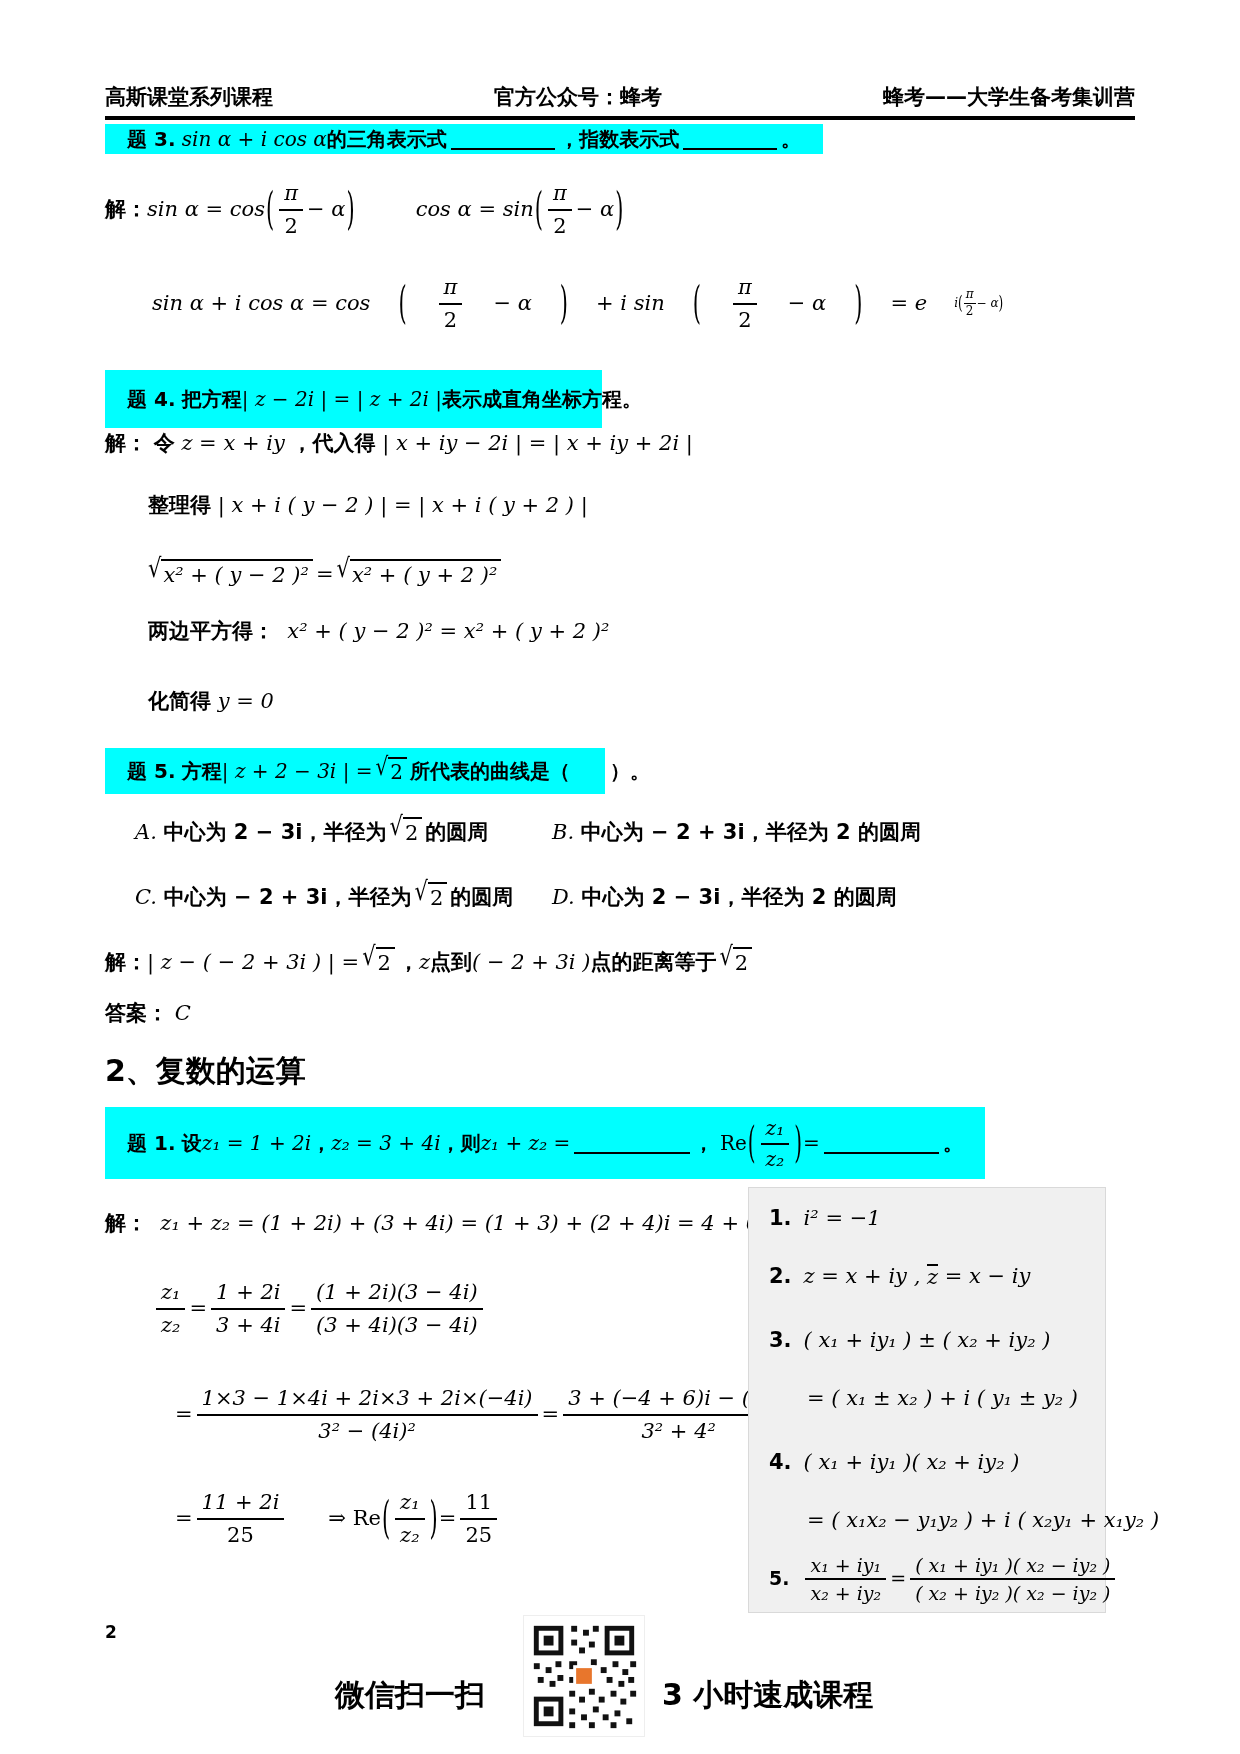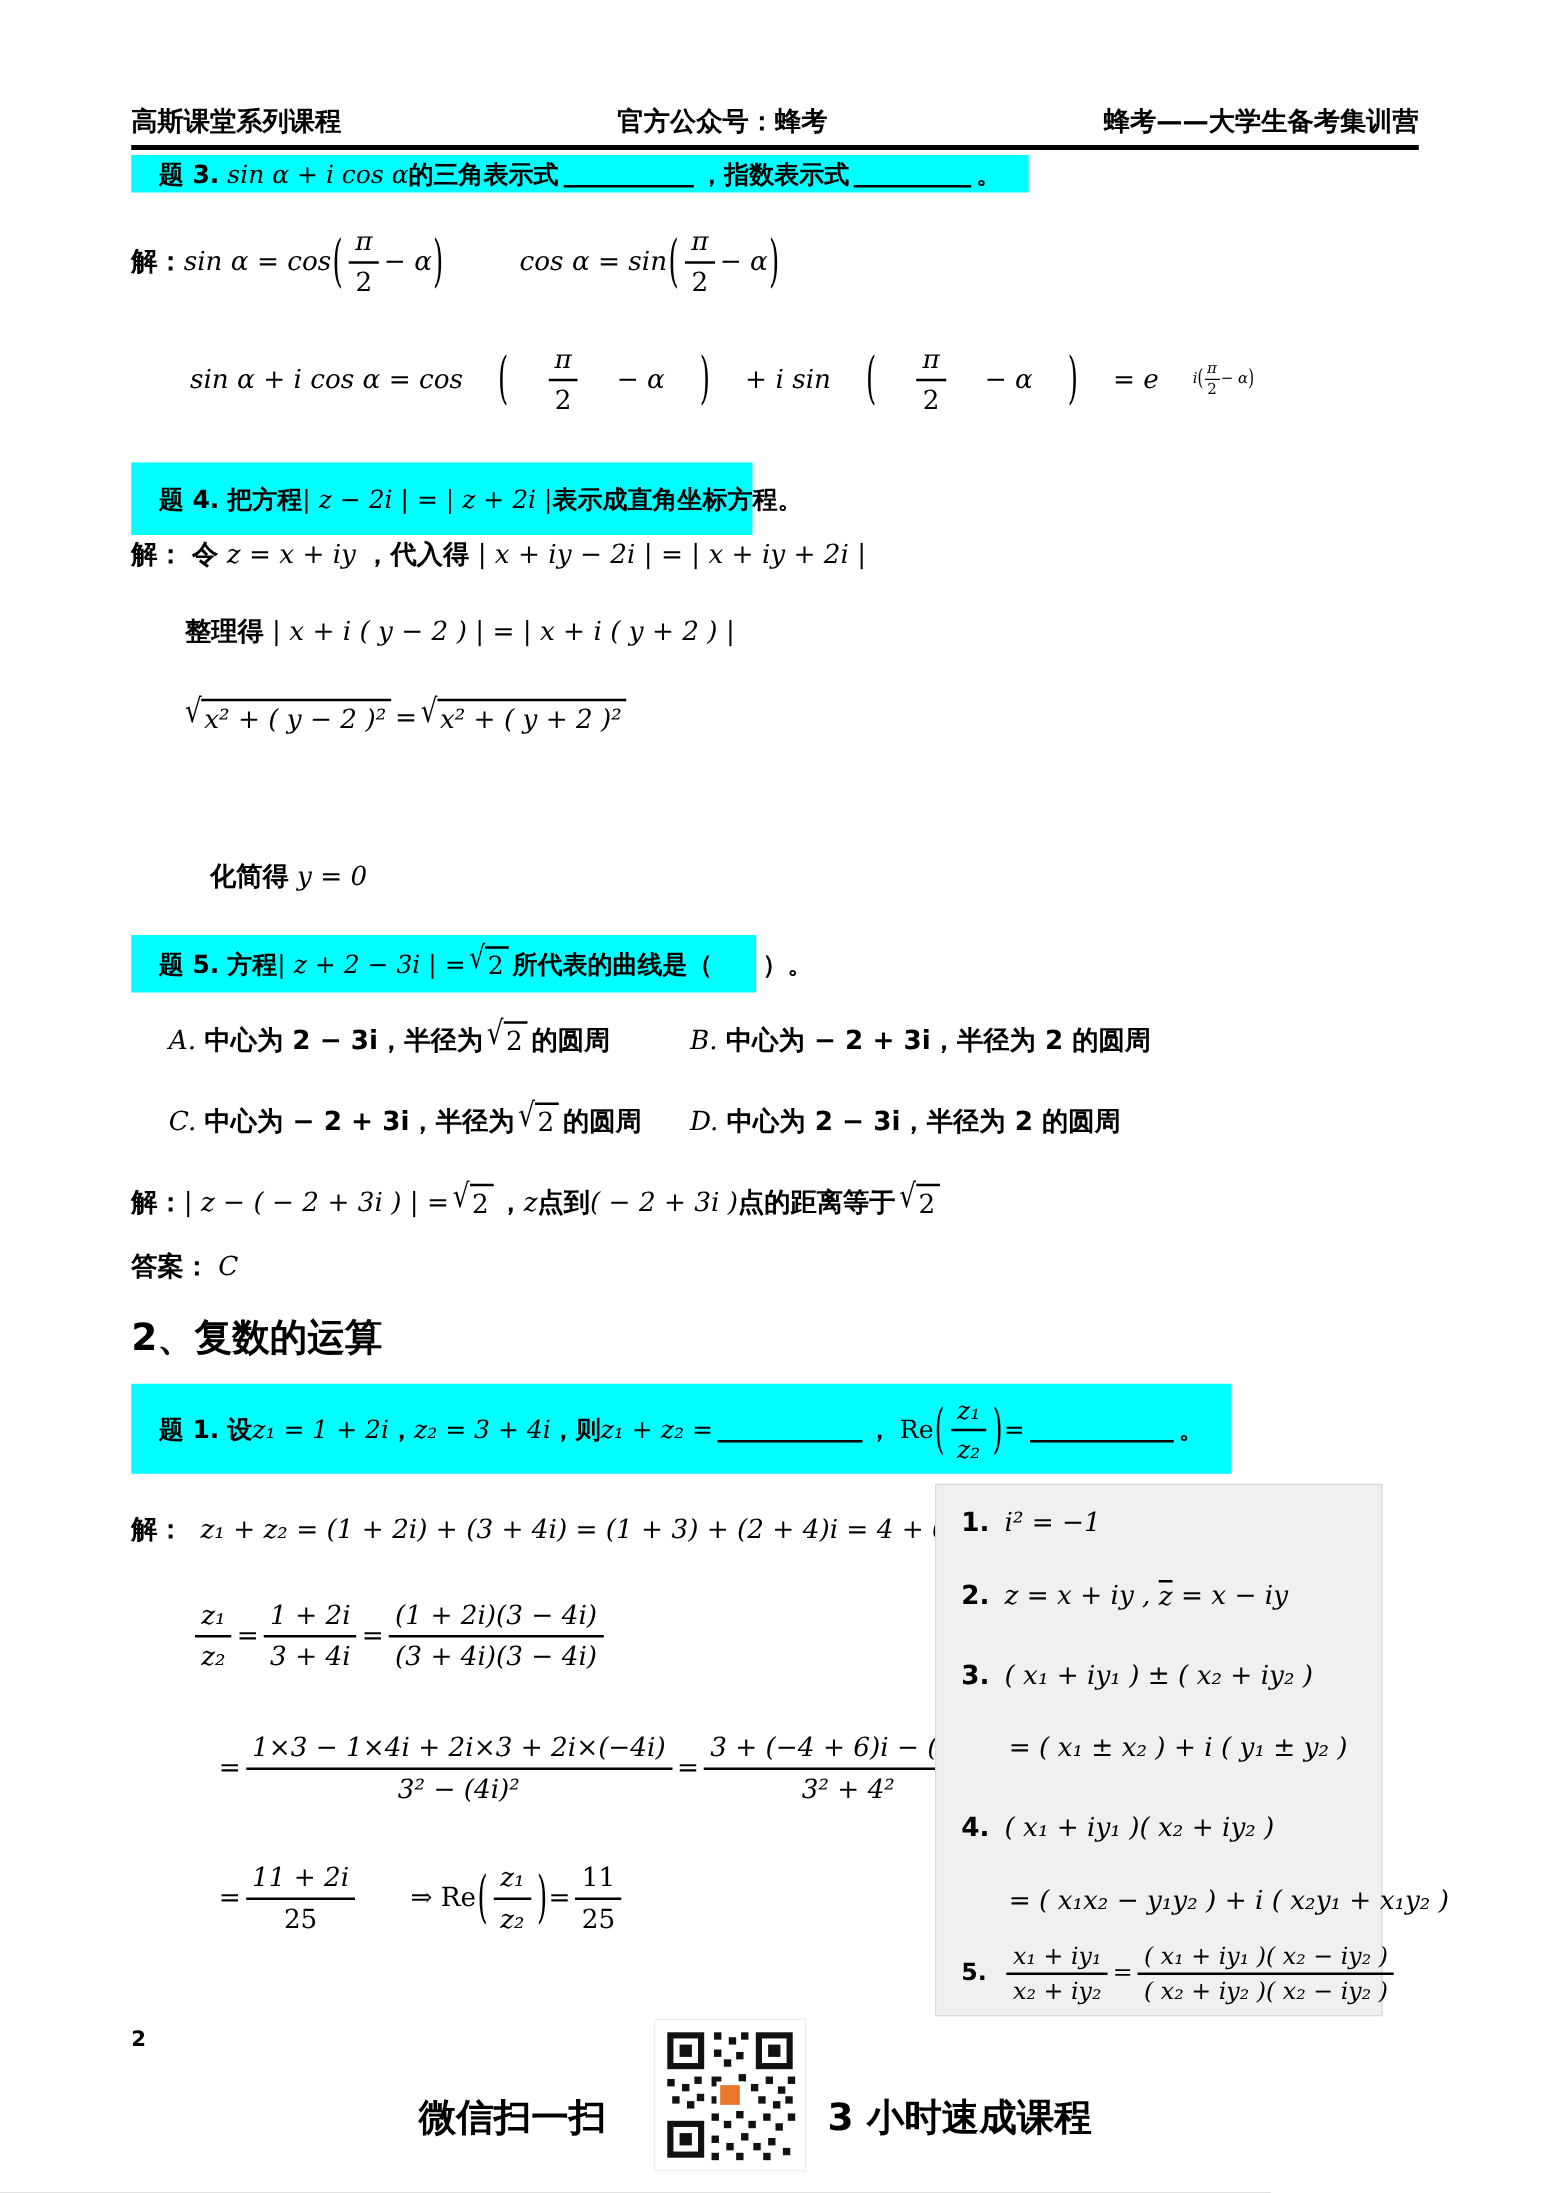--- a/index.html
+++ b/index.html
@@ -128,21 +128,25 @@
     <span class="sqrt">
         <span class="sign">√</span>
         <span class="rad m">x² + ( y − 2 )²</span>
       </span>
     <span class="mr">=</span>
     <span class="sqrt">
         <span class="sign">√</span>
         <span class="rad m">x² + ( y + 2 )²</span>
       </span>
   </div>
-  <div class="row" style="top:688px;left:148px;margin-left:20px;">
+  <div class="row" style="top:618px;left:148px;">
+    <span class="cn">两边平方得：</span>&nbsp;
+    <span class="m">x² + ( y − 2 )² = x² + ( y + 2 )²</span>
+  </div>
+  <div class="row" style="top:688px;left:148px;">
     <span class="cn">化简得</span>
     <span class="m">y = 0</span>
   </div>
 
   <div class="row hl" style="top:748px;left:105px;width:500px;height:46px;font-size:20px;">
     <span class="cn">题 5.</span>&nbsp;
     <span class="cn">方程</span>
     <span class="m">| z + 2 − 3i | =</span>
     <span class="sqrt">
         <span class="sign">√</span>

